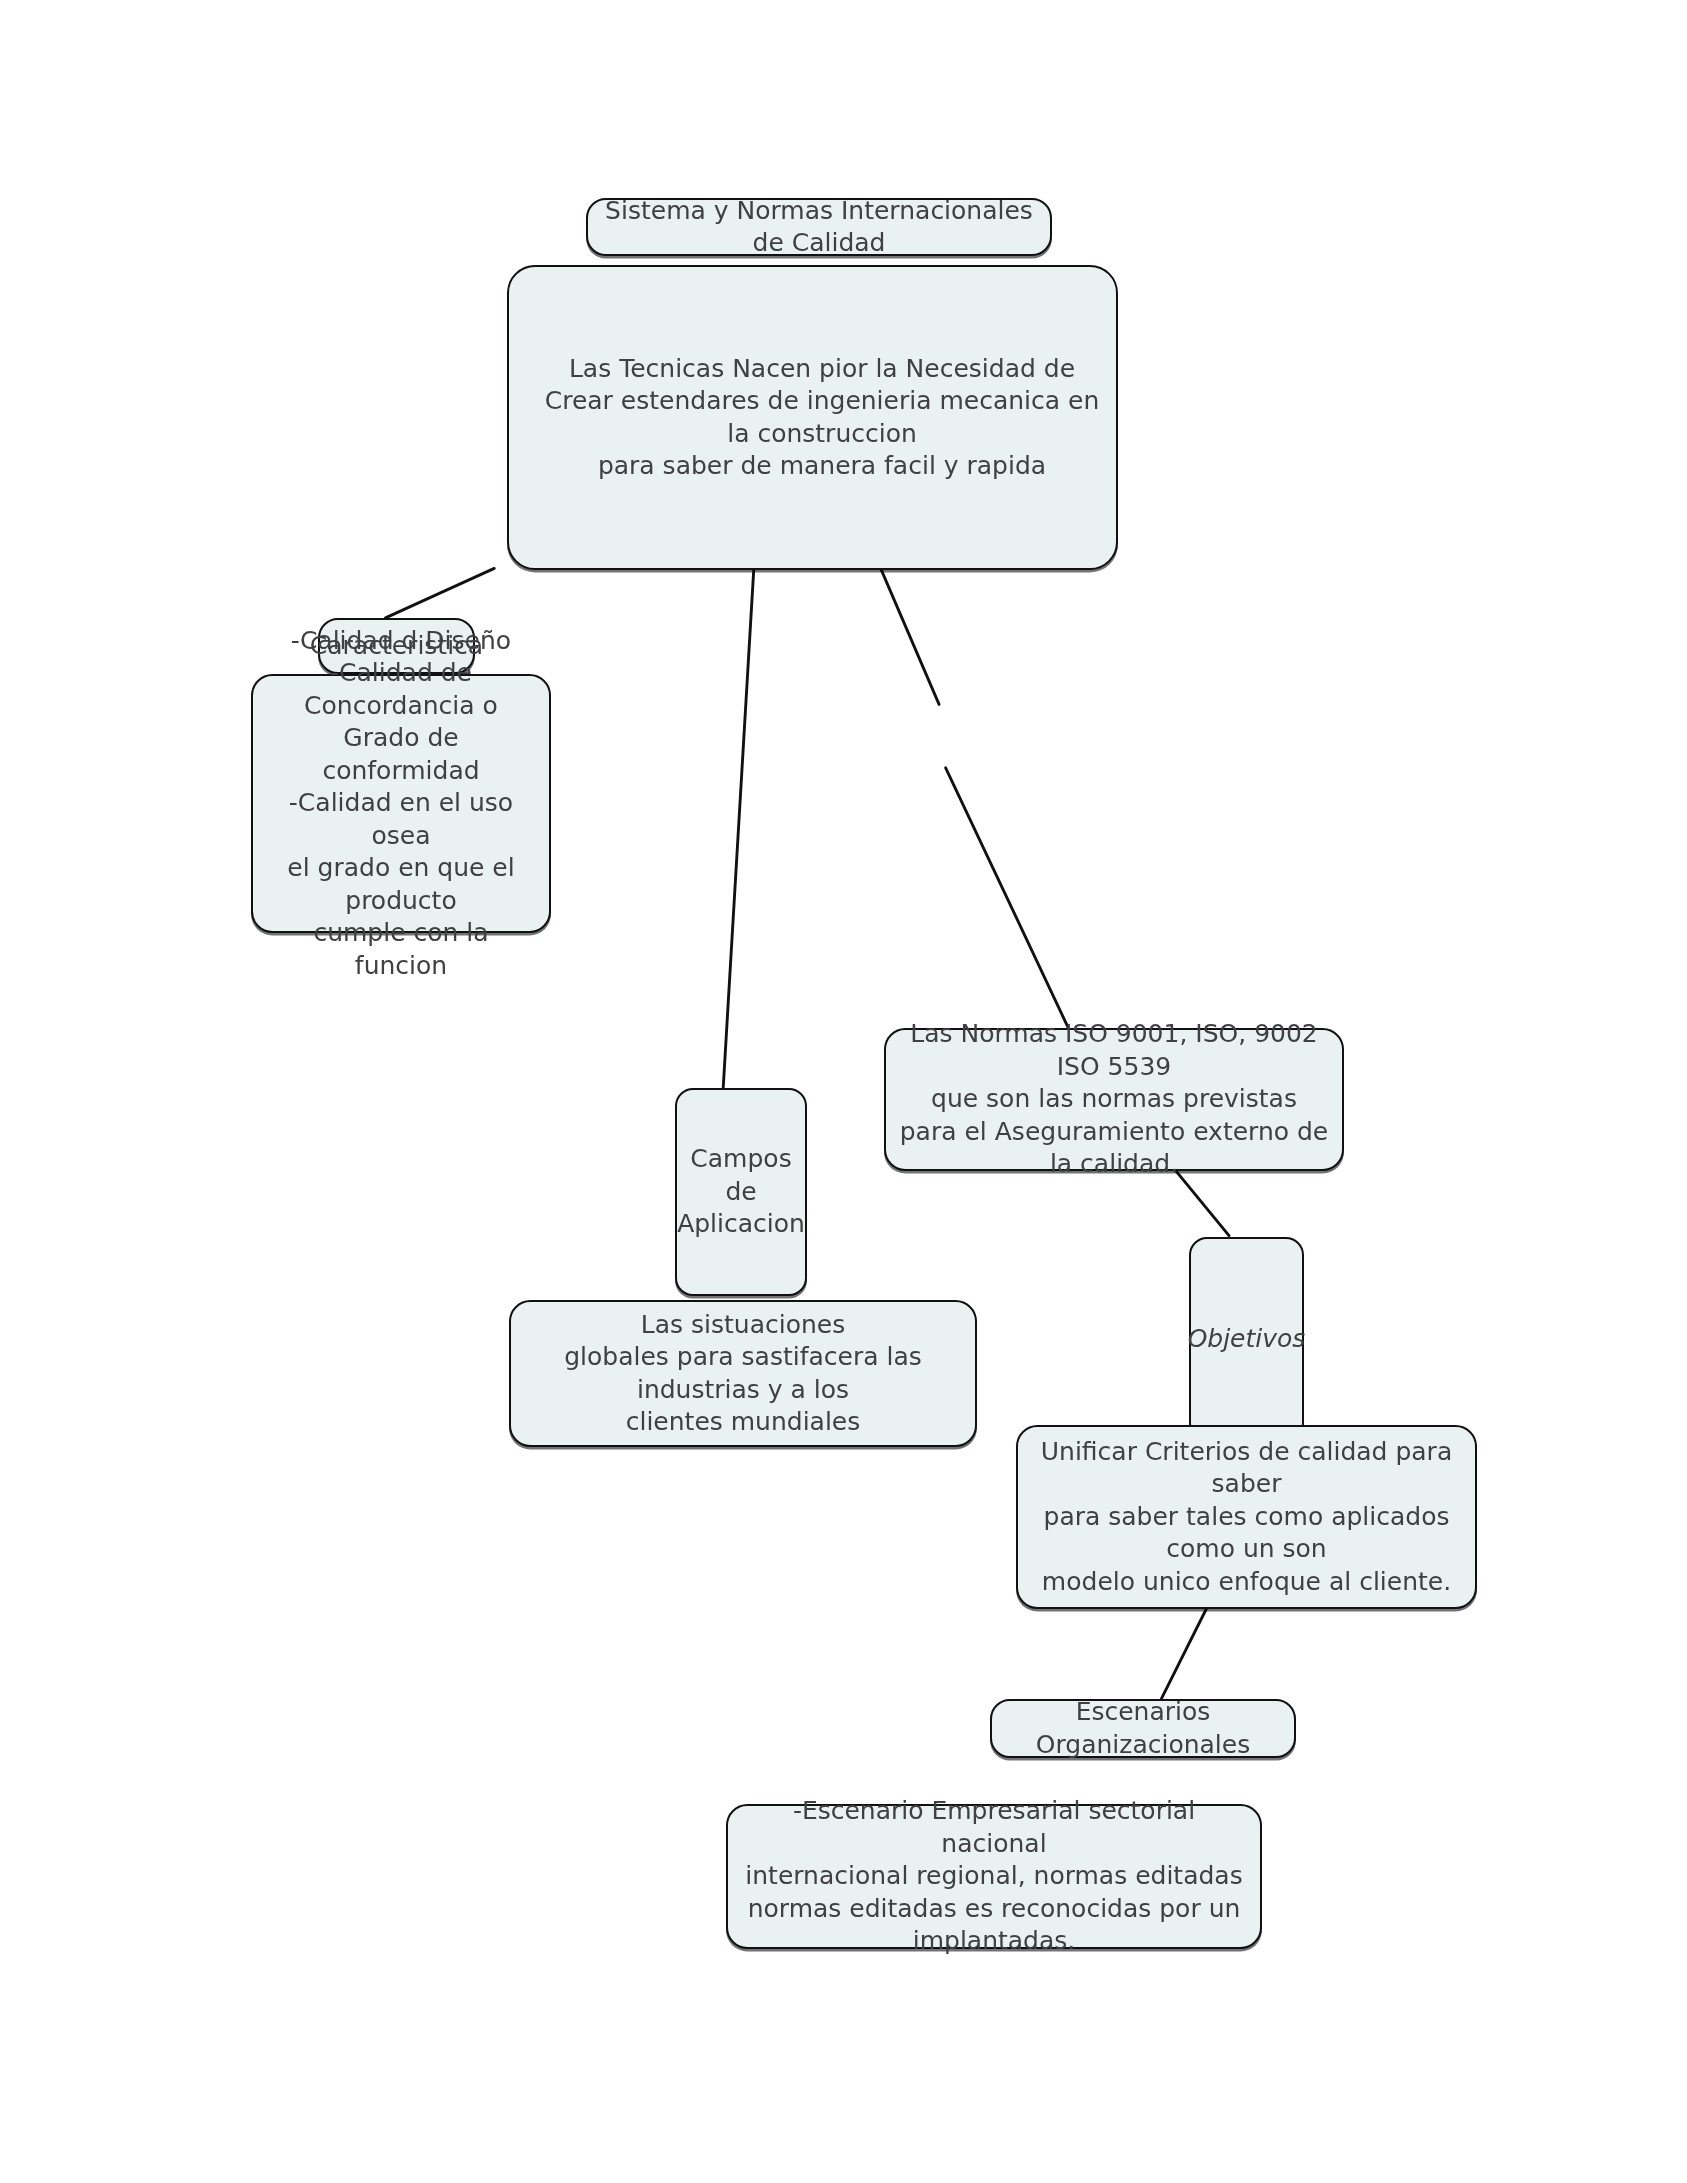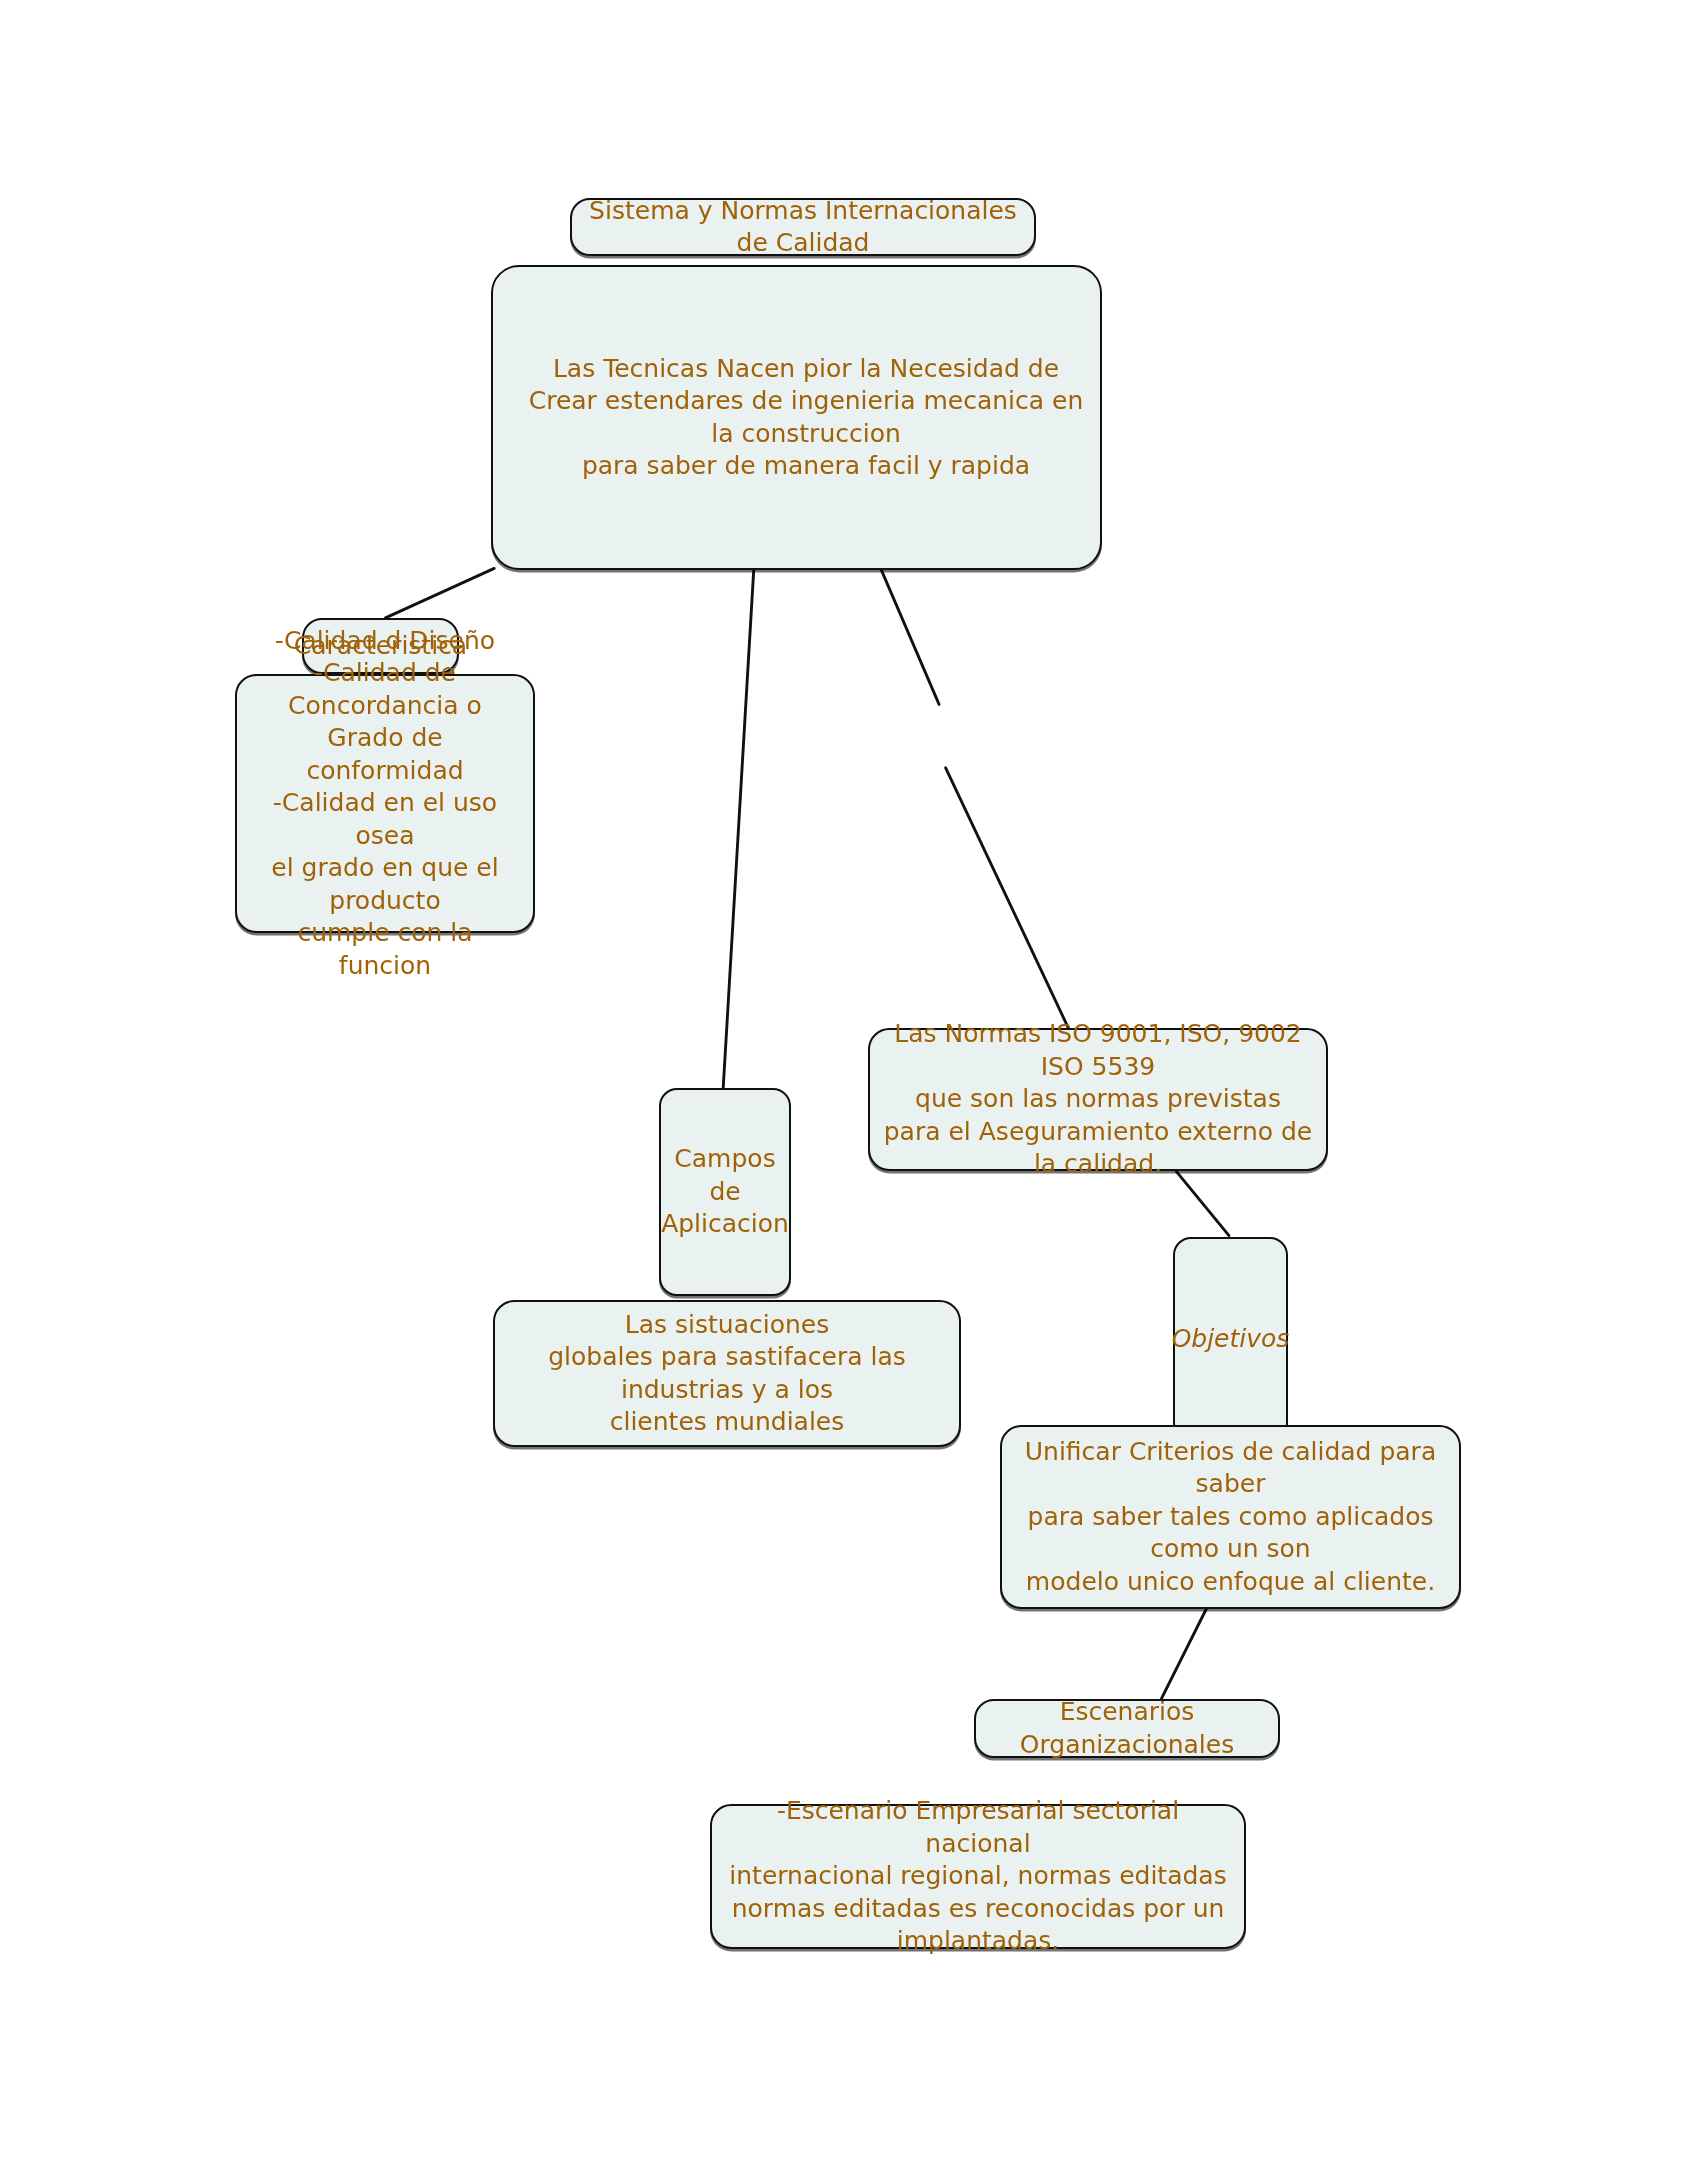--- a/index.html
+++ b/index.html
@@ -28,28 +28,29 @@
   .node {
     position: absolute;
     box-sizing: border-box;
     background: #eaf1f1;
     border: 2.5px solid #111111;
     border-radius: 21.4px;
     display: flex;
     align-items: center;
     justify-content: center;
     text-align: center;
-    color: #a16207;
+    color: #404040;
     font-family: "DejaVu Sans", sans-serif;
     font-size: 25px;
     line-height: 1.30;
     white-space: pre-line;
     padding: 5px 13px;
     box-shadow: 0 2.5px 0 rgba(0,0,0,0.55);
     z-index: 2;
+    margin-left: 16px;
   }
   .node.tight {
     border-radius: 18px;
   }
   .node.label-pill {
     border-radius: 20px;
   }
   .node.big {
     border-radius: 28px;
     padding-left: 32px;

